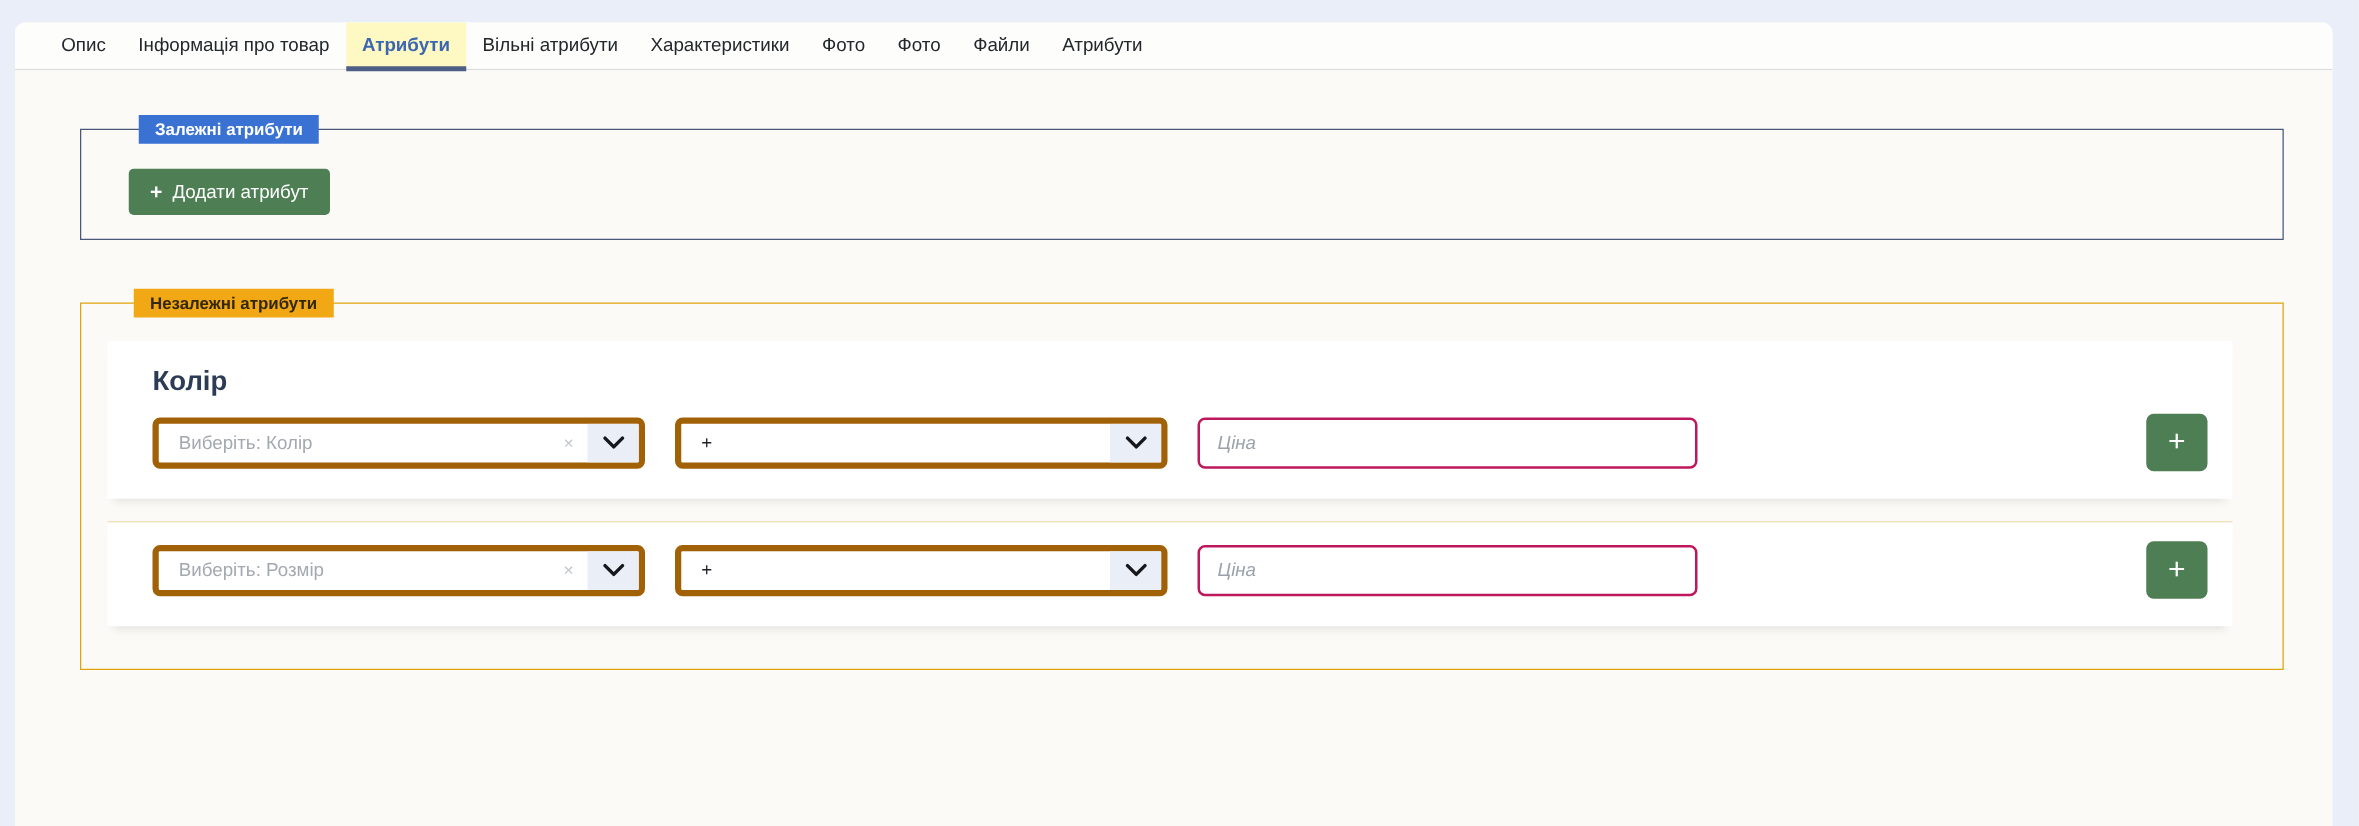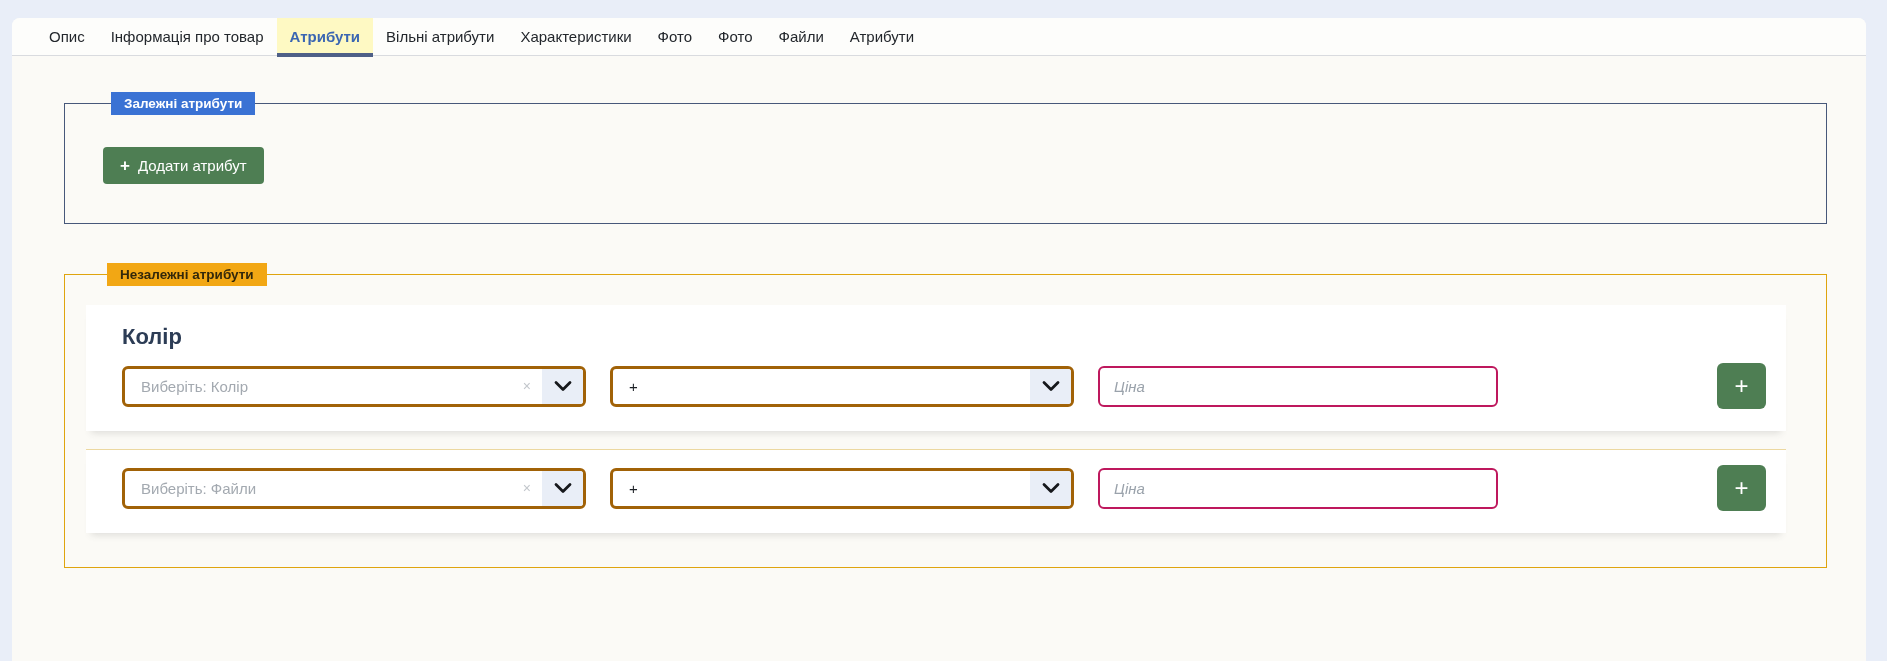--- a/index.html
+++ b/index.html
@@ -37,22 +37,22 @@
   .tab.active::after {
     content:""; position:absolute; left:0; right:0; bottom:-2px; height:4px;
     background:#4e5f87;
   }
   
   .content { padding:47px 39px 0 52px; }
 
   .fieldset { position:relative; box-sizing:border-box; }
   .fieldset.dependent {
     border:1px solid #47587a;
-    height:121px;
-    padding:43px 0 0 38px;
+    height:89px;
+    padding:31px 0 0 38px;
   }
   .fieldset.independent {
     border:1px solid #dfa40e;
     margin-top:50px;
     padding:30px 40px 34px 21px;
   }
   .legend-badge {
     position:absolute; top:-12px; left:46px;
     font-size:13.5px; font-weight:bold;
     padding:4px 13px;
@@ -77,22 +77,22 @@
     box-shadow:0 7px 7px -5px rgba(70,70,70,.16);
     padding:15px 20px 22px 36px;
   }
   .row-title {
     font-size:22px; font-weight:bold; color:#2c3c55;
     margin:4px 0 13px;
   }
   .controls { display:flex; align-items:center; gap:24px; }
 
   .combo {
-    width:464px; height:41px; box-sizing:border-box;
-    border:3px solid #a16207; border-radius:6px;
+    width:394px; height:41px; box-sizing:border-box;
+    border:5px solid #a16207; border-radius:6px;
     background:#fff;
     display:flex; align-items:center;
     overflow:hidden; cursor:pointer;
   }
   .combo .ph   { flex:1; padding-left:16px; color:#a3a9b0; font-size:15px; }
   .combo .val  { flex:1; padding-left:16px; color:#1d2126; font-size:15px; }
   .combo .clear{ color:#c2c6cb; font-size:14px; padding-right:11px; cursor:pointer; }
   .combo .chev {
     width:41px; align-self:stretch; flex:none;
     background:#e9eef7;
@@ -173,21 +173,21 @@
           <input class="price-input" type="text" placeholder="Ціна" style="">
           <button class="add-value-btn">+</button>
         </div>
       </div>
 
       <hr class="divider">
 
       <div class="row-card">
         <div class="controls">
           <div class="combo">
-            <span class="ph">Виберіть: Файли</span>
+            <span class="ph">Виберіть: Розмір</span>
             <span class="clear">×</span>
             <span class="chev">
               <svg width="18" height="12" viewBox="0 0 18 12">
                   <polyline points="2,2.5 9,9.5 16,2.5" stroke="#16181c" stroke-width="2.8" fill="none" stroke-linecap="round" stroke-linejoin="round"></polyline>
                 </svg>
             </span>
           </div>
           <div class="combo">
             <span class="val">+</span>
             <span class="chev">

